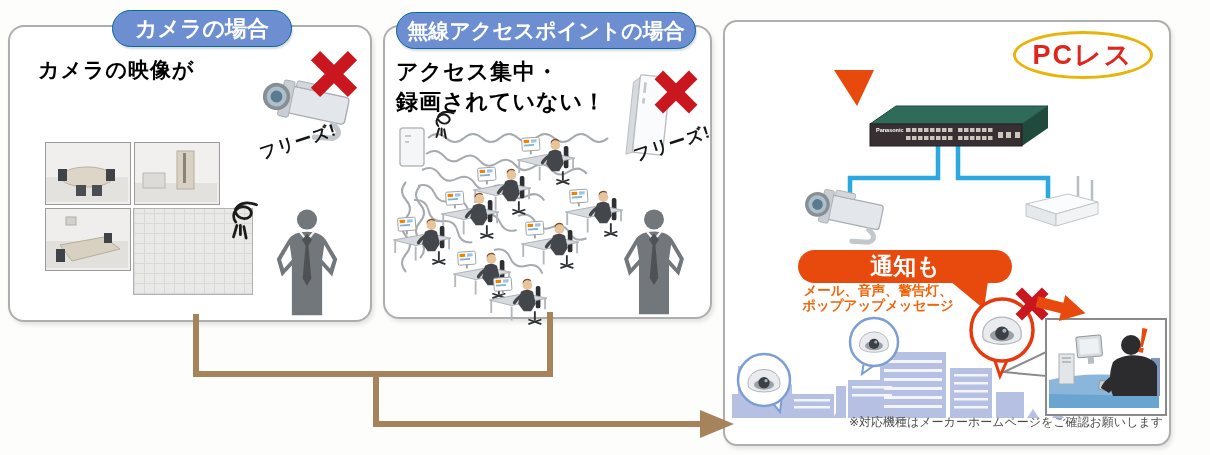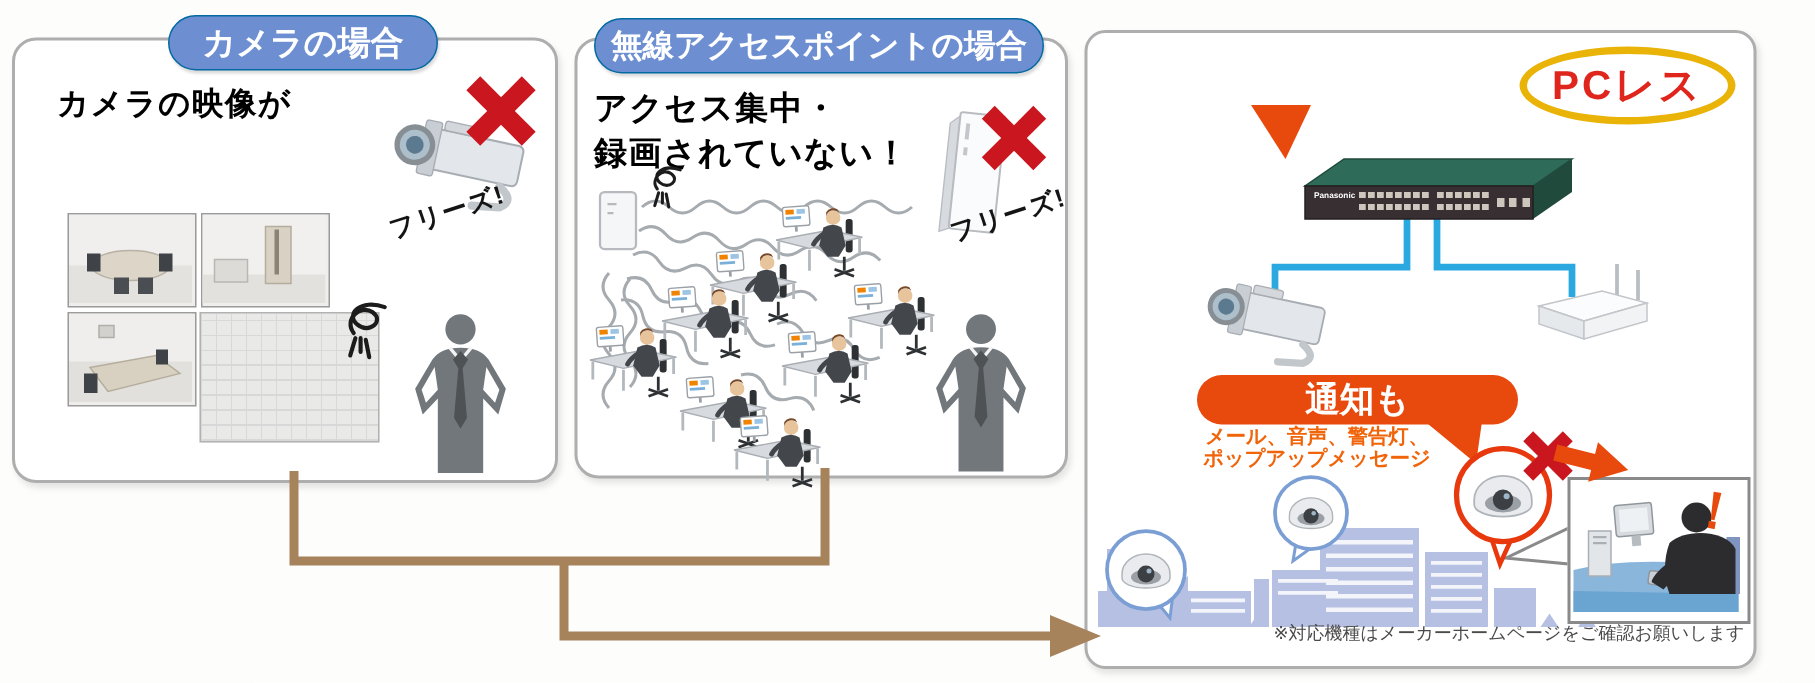--- a/index.html
+++ b/index.html
@@ -13,21 +13,21 @@
   .problem{position:absolute;color:#000000;font-weight:bold;font-size:21px;line-height:1.35;
            letter-spacing:1px;z-index:5;}
   .freeze{position:absolute;color:#141414;font-weight:900;font-size:17px;letter-spacing:1px;
           transform:rotate(-18deg);z-index:6;}
   .photo{position:absolute;border:1px solid #9b9b9b;background:#efeeec;z-index:4;}
   .frozen{position:absolute;border:1px solid #b2b2b2;background-color:#e9e9e8;z-index:4;
     background-image:repeating-linear-gradient(0deg,#d8d8d8 0 1px,transparent 1px 10px),
                      repeating-linear-gradient(90deg,#d8d8d8 0 1px,transparent 1px 10px);}
   .obubble{position:absolute;background:#e8490c;border-radius:26px;color:#ffffff;
            font-weight:900;text-align:center;z-index:6;}
-  .pcless{position:absolute;border:5px solid #eab308;border-radius:50%;color:#e0251d;
+  .pcless{position:absolute;border:3px solid #eab308;border-radius:50%;color:#e0251d;
           font-weight:bold;font-size:27px;text-align:center;letter-spacing:2px;z-index:6;}
   .orangetext{position:absolute;color:#f0640a;font-weight:900;z-index:6;}
   .footnote{position:absolute;color:#4a4a4a;font-size:12px;z-index:6;}
   .frame{position:absolute;background:#ffffff;border:2px solid #8a8a8a;z-index:6;}
   .alertmark{position:absolute;color:#e8490c;font-weight:900;font-size:34px;
              transform:rotate(10deg);z-index:8;}
   svg{display:block;}
   .lay{position:absolute;z-index:5;}
 </style>
 </head>

